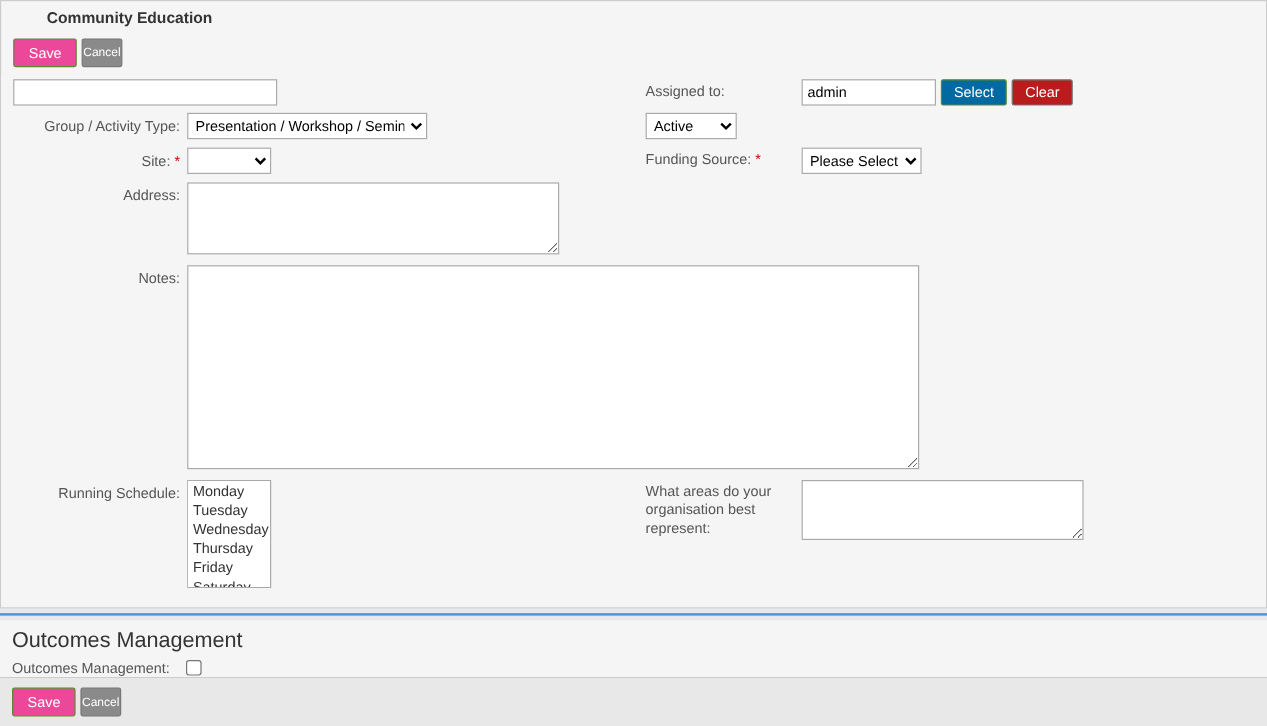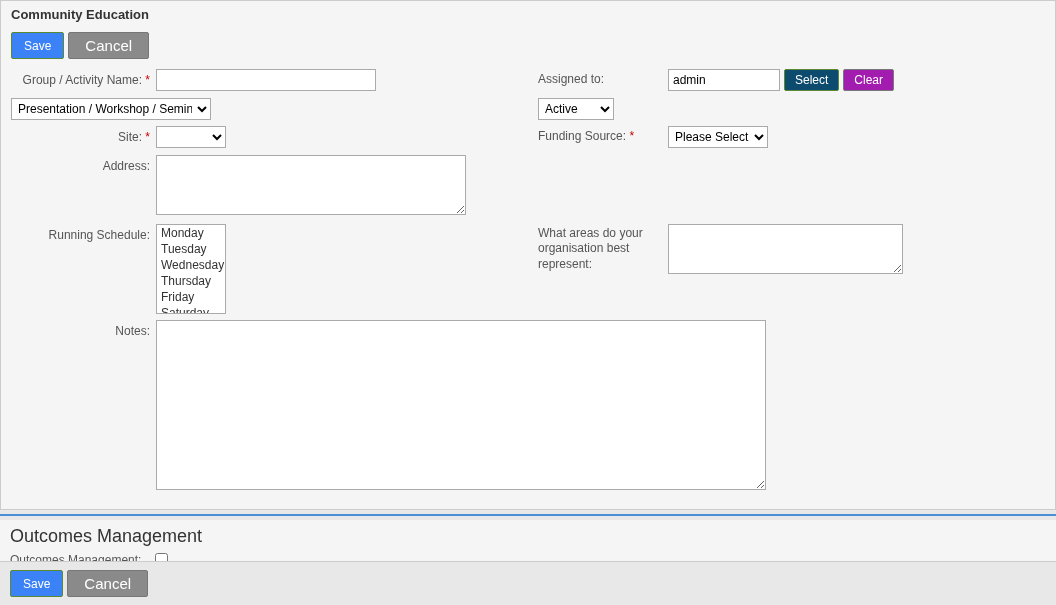--- a/index.html
+++ b/index.html
@@ -18,42 +18,43 @@
       border: 1px solid #ccc;
       margin-bottom: 4px;
     }
     .section-header {
       padding: 6px 10px 4px 10px;
     }
     .section-title {
       font-size: 13px;
       font-weight: bold;
       color: #333;
+      margin-left: 28px;
     }
     .toolbar {
       padding: 6px 10px;
       display: flex;
       gap: 4px;
     }
     .btn-save {
-      background: #3b82f6;
+      background: #ec4899;
       color: white;
       border: 1px solid #5a8a30;
       padding: 4px 12px;
       cursor: pointer;
       font-size: 12px;
       border-radius: 2px;
     }
     .btn-cancel {
       background: #8a8a8a;
       color: white;
       border: 1px solid #777;
-      padding: 4px 16px;
+      padding: 4px 0;
       cursor: pointer;
-      font-size: 15px;
+      font-size: 10px;
       border-radius: 2px;
     }
     .form-body {
       padding: 4px 10px 10px 10px;
       background: #f5f5f5;
     }
     .form-row {
       display: flex;
       align-items: flex-start;
       margin-bottom: 6px;
@@ -125,31 +126,31 @@
     }
     .right-label {
       width: 130px;
       min-width: 130px;
       padding: 3px 6px 3px 0;
       text-align: left;
       color: #555;
       font-size: 12px;
     }
     .btn-select {
-      background: #0c4a6e;
+      background: #0369a1;
       color: white;
       border: 1px solid #5a8a30;
       padding: 2px 10px;
       cursor: pointer;
       font-size: 12px;
       height: 22px;
       border-radius: 2px;
     }
     .btn-clear {
-      background: #a21caf;
+      background: #b91c1c;
       color: white;
       border: 1px solid #777;
       padding: 2px 10px;
       cursor: pointer;
       font-size: 12px;
       height: 22px;
       border-radius: 2px;
     }
     .assigned-input { width: 112px; }
     .funding-input { width: 175px; }
@@ -212,40 +213,37 @@
 
     <div class="toolbar">
       <button class="btn-save">Save</button>
       <button class="btn-cancel">Cancel</button>
     </div>
 
     <div class="form-body">
 
       <div class="form-row">
         <div class="form-col">
-          <div class="form-label">
-            <span>Group / Activity Name:</span>
-            <span class="required"> *</span>
-          </div>
           <div class="form-control">
             <input type="text" class="input-name" value="" style="">
           </div>
         </div>
         <div class="right-section">
           <div class="right-label">Assigned to:</div>
           <div class="inline-fields">
             <input type="text" class="assigned-input" value="admin" style="">
             <button class="btn-select">Select</button>
             <button class="btn-clear">Clear</button>
           </div>
         </div>
       </div>
 
       <div class="form-row">
         <div class="form-col">
+          <div class="form-label">Group / Activity Type:</div>
           <div class="form-control">
             <select class="select-type">
               <option>Presentation / Workshop / Seminar</option>
               <option>Other</option>
             </select>
           </div>
         </div>
         <div class="right-section">
           <select class="program-select">
             <option>Active</option>
@@ -275,20 +273,29 @@
             <option>Please Select #</option>
           </select>
         </div>
       </div>
 
       <div class="form-row">
         <div class="form-col">
           <div class="form-label">Address:</div>
           <div class="form-control">
             <textarea class="textarea-address" style=""></textarea>
+          </div>
+        </div>
+      </div>
+
+      <div class="form-row">
+        <div class="form-col">
+          <div class="form-label">Notes:</div>
+          <div class="form-control">
+            <textarea class="textarea-notes" style=""></textarea>
           </div>
         </div>
       </div>
 
       <div class="form-row" style="align-items: flex-start;">
         <div class="form-col">
           <div class="form-label">Running Schedule:</div>
           <div class="form-control">
             <div class="listbox-schedule">
               <div>Monday</div>
@@ -301,29 +308,20 @@
           </div>
         </div>
         <div class="right-section" style="align-items: flex-start;">
           <div class="right-label" style="line-height:1.3; padding-top:2px;">
             <span>What areas do your organisation best represent:</span>
           </div>
           <textarea class="textarea-areas" style=""></textarea>
         </div>
       </div>
 
-      <div class="form-row">
-        <div class="form-col">
-          <div class="form-label">Notes:</div>
-          <div class="form-control">
-            <textarea class="textarea-notes" style=""></textarea>
-          </div>
-        </div>
-      </div>
-
     </div>
   </div>
 
   <hr class="divider">
 
   <div class="outcomes-section">
     <div class="outcomes-title">Outcomes Management</div>
     <div class="outcomes-row">
       <div class="outcomes-label">Outcomes Management:</div>
       <input type="checkbox" style="">

